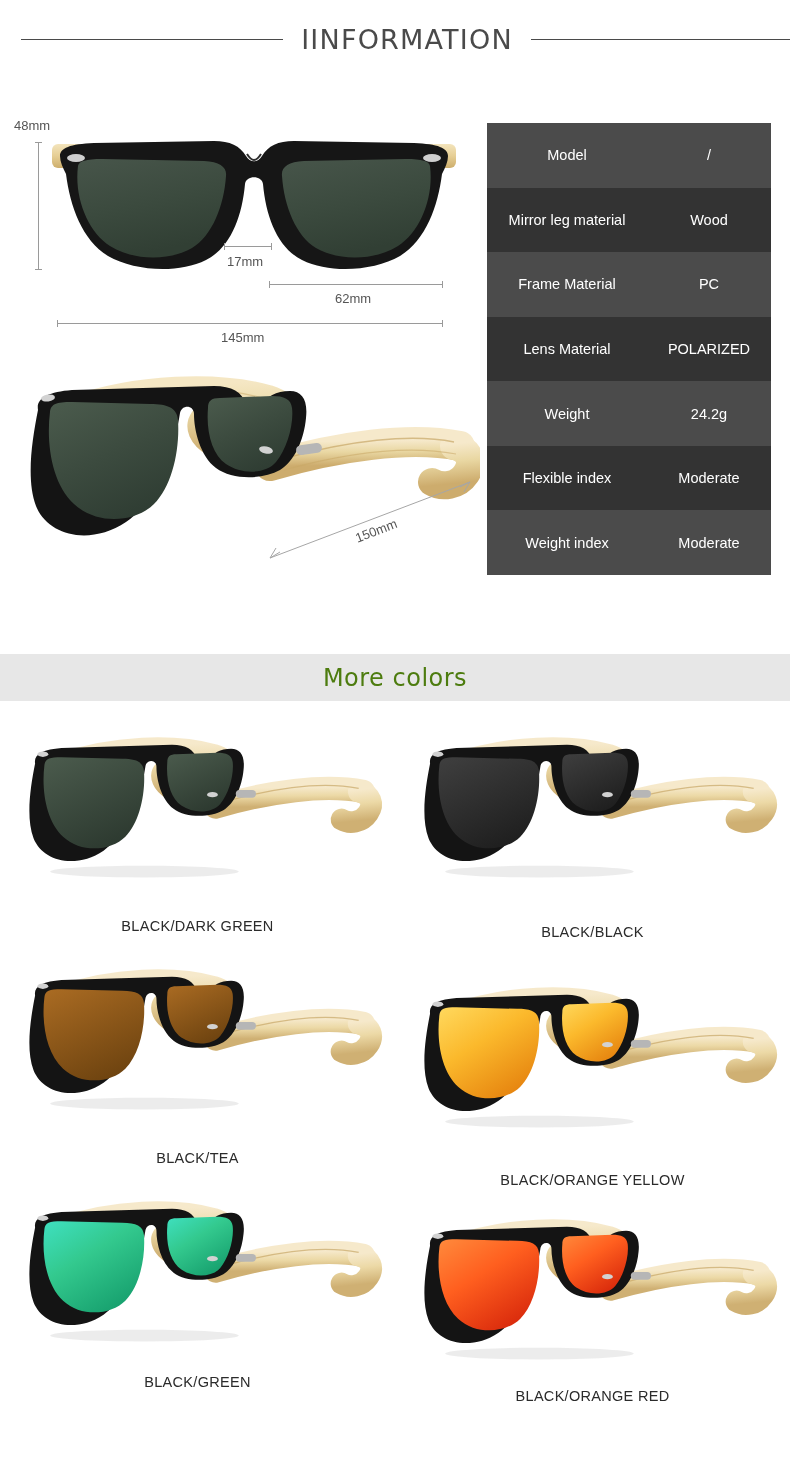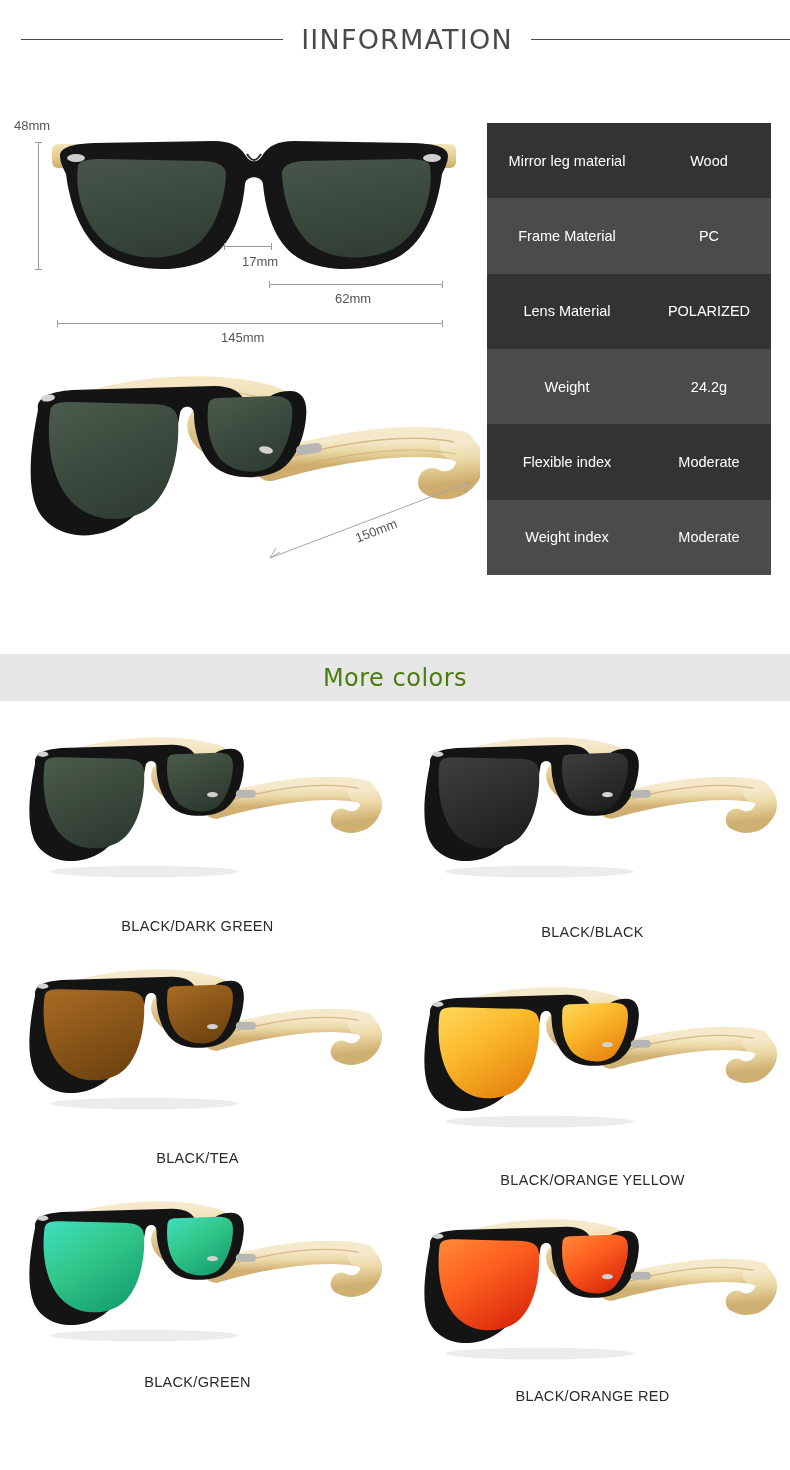--- a/index.html
+++ b/index.html
@@ -156,21 +156,21 @@
 
       <ellipse cx="32" cy="26" rx="9" ry="4" fill="#cfcfcf"></ellipse>
       <ellipse cx="388" cy="26" rx="9" ry="4" fill="#cfcfcf"></ellipse>
 
       <path d="M203,22 C208,30 212,30 217,22" stroke="#2e2e2e" stroke-width="2" fill="none"></path>
     </svg>
 
     <div class="dim-line-h" style="left:224px; top:136px; width:48px;"></div>
     <div class="tick-h" style="left:224px; top:133px;"></div>
     <div class="tick-h" style="left:271px; top:133px;"></div>
-    <div class="dim-label" style="left:242px; top:144px;">17mm</div>
+    <div class="dim-label" style="left:227px; top:144px;">17mm</div>
 
     <div class="dim-line-h" style="left:269px; top:174px; width:174px;"></div>
     <div class="tick-h" style="left:269px; top:171px;"></div>
     <div class="tick-h" style="left:442px; top:171px;"></div>
     <div class="dim-label" style="left:335px; top:181px;">62mm</div>
 
     <div class="dim-line-h" style="left:57px; top:213px; width:386px;"></div>
     <div class="tick-h" style="left:57px; top:210px;"></div>
     <div class="tick-h" style="left:442px; top:210px;"></div>
     <div class="dim-label" style="left:221px; top:220px;">145mm</div>
@@ -435,20 +435,24 @@
             <ellipse cx="120" cy="132" rx="80" ry="5" fill="#c9c9c9" opacity=".35"></ellipse>
           </svg>
         </div>
         <div class="cap r2b">BLACK/ORANGE RED</div>
       </div>
 
     </div>
   </div>
 
 <div class="spec-table">
+      <div class="spec-row odd">
+        <div class="spec-key">Model</div>
+        <div class="spec-val">/</div>
+      </div>
       <div class="spec-row even">
         <div class="spec-key">Mirror leg material</div>
         <div class="spec-val">Wood</div>
       </div>
       <div class="spec-row odd">
         <div class="spec-key">Frame Material</div>
         <div class="spec-val">PC</div>
       </div>
       <div class="spec-row even">
         <div class="spec-key">Lens Material</div>

